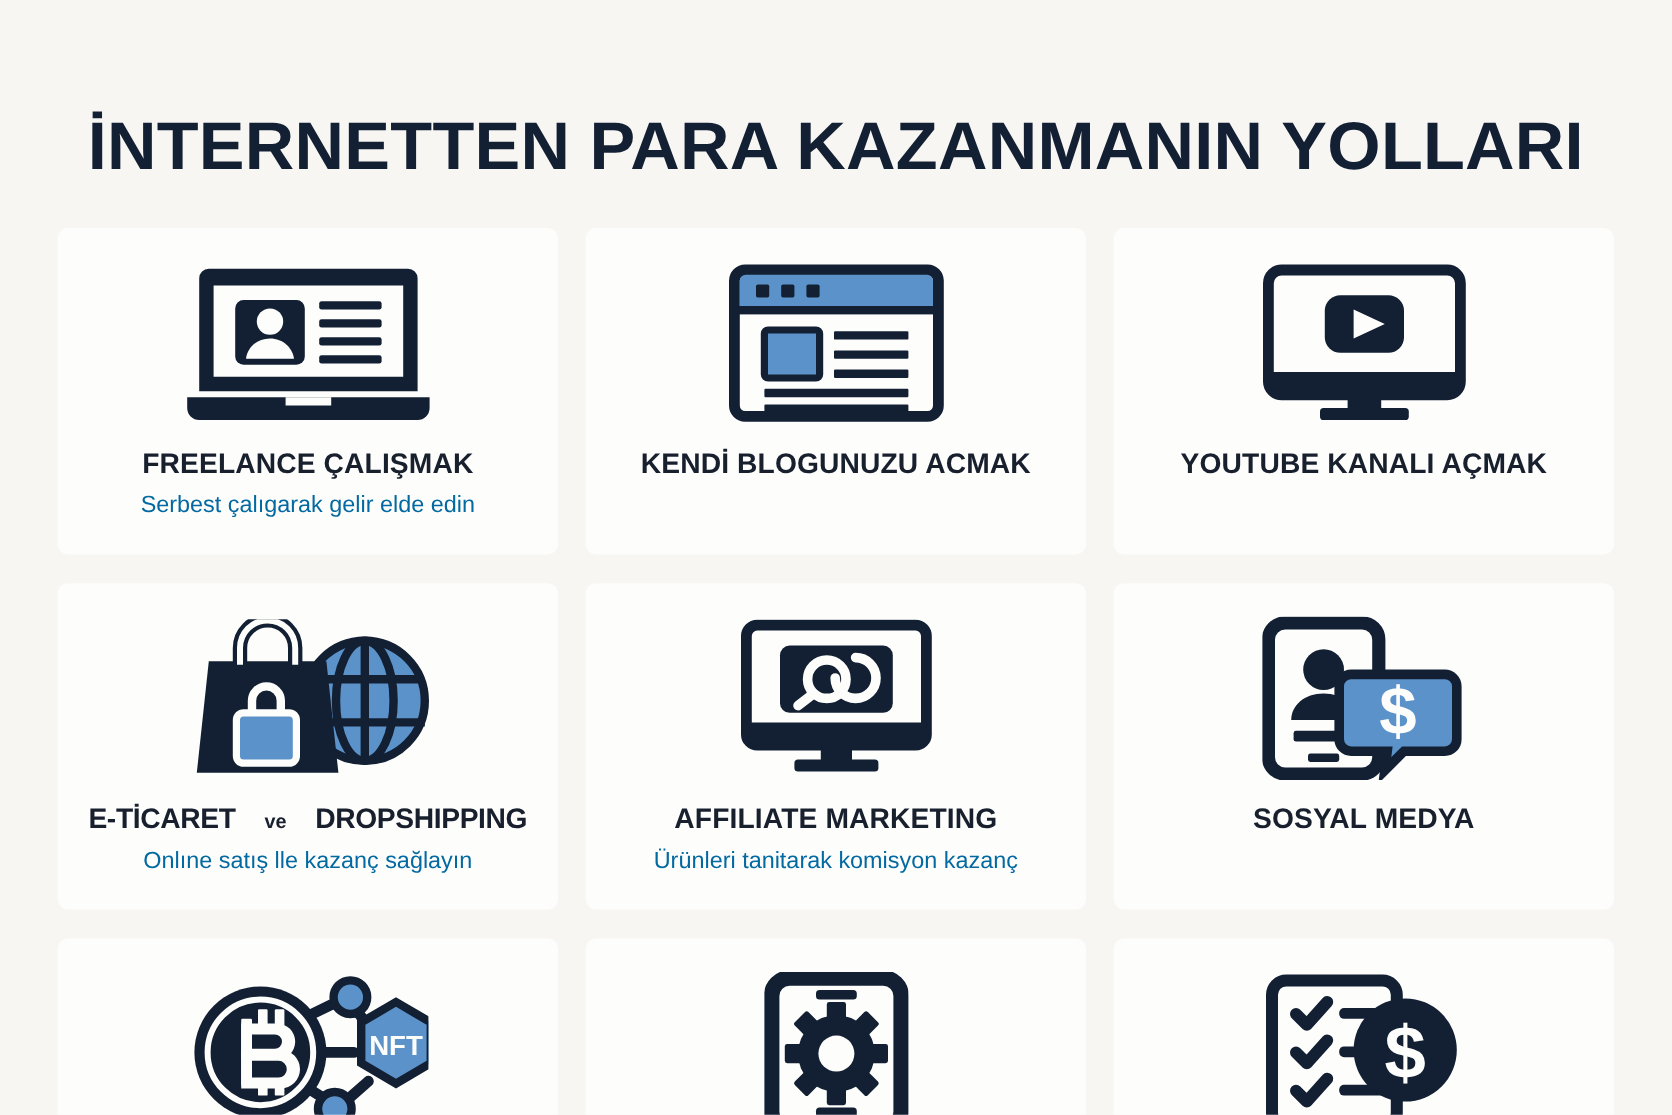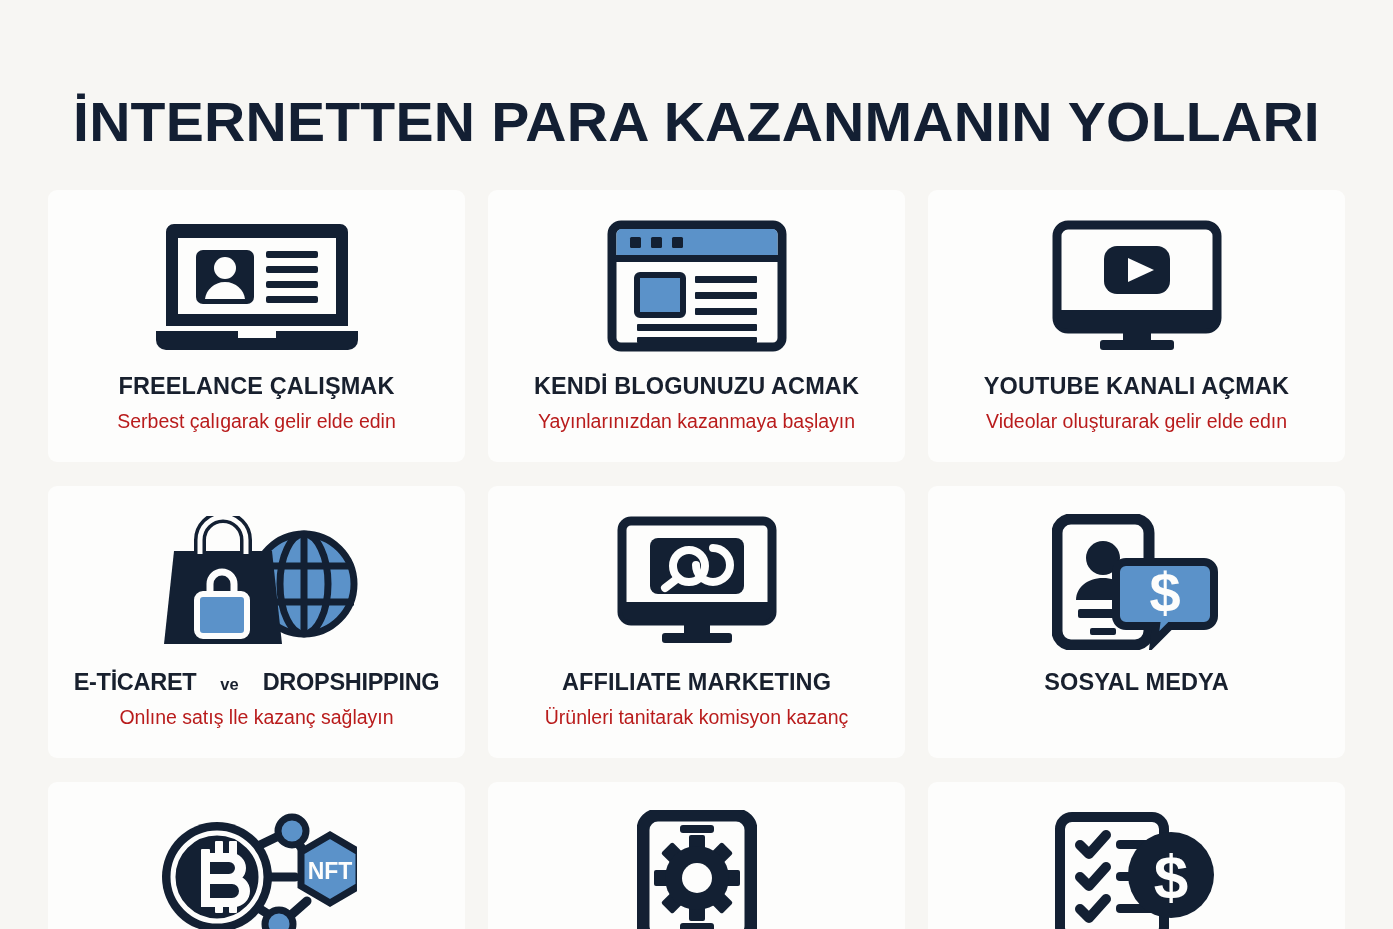--- a/index.html
+++ b/index.html
@@ -76,21 +76,21 @@
     white-space: nowrap;
   }
   .card-title .small {
     font-size: 16.5px;
     font-weight: 700;
     text-transform: lowercase;
     letter-spacing: 0;
   }
 
   .card-sub {
-    color: #b91c1c;
+    color: #0369a1;
     font-size: 19.5px;
     font-weight: 400;
     margin-top: 10px;
     white-space: nowrap;
   }
 
   
   .card-title.tight { letter-spacing: -0.3px; }
 </style>
 </head>
@@ -138,36 +138,34 @@
           <g fill="#132033">
             <rect x="88" y="56" width="62" height="7" rx="1"></rect>
             <rect x="88" y="72" width="62" height="7" rx="1"></rect>
             <rect x="88" y="88" width="62" height="7" rx="1"></rect>
             <rect x="30" y="104" width="120" height="7" rx="1"></rect>
             <rect x="30" y="117" width="120" height="6" rx="1"></rect>
           </g>
         </svg>
       </div>
       <div class="card-title">KENDİ BLOGUNUZU ACMAK</div>
-      <div class="card-sub">Yayınlarınızdan kazanmaya başlayın</div>
     </div>
 
     <div class="card">
       <div class="icon-wrap">
         <svg width="170" height="132" viewBox="0 0 170 132">
           <rect x="5" y="5" width="160" height="104" rx="11" fill="#fdfdfc" stroke="#132033" stroke-width="9"></rect>
           <path d="M5 90h160v8a11 11 0 0 1-11 11H16A11 11 0 0 1 5 98z" fill="#132033"></path>
           <rect x="71" y="109" width="28" height="14" fill="#132033"></rect>
           <rect x="48" y="120" width="74" height="10" rx="3" fill="#132033"></rect>
           <rect x="52" y="26" width="66" height="48" rx="13" fill="#132033"></rect>
           <path d="M76 38l26 12-26 12z" fill="#fdfdfc"></path>
         </svg>
       </div>
       <div class="card-title">YOUTUBE KANALI AÇMAK</div>
-      <div class="card-sub">Videolar oluşturarak gelir elde edın</div>
     </div>
 
     <div class="card">
       <div class="icon-wrap">
         <svg width="205" height="132" viewBox="0 0 205 132">
 
           <g transform="translate(98,16)">
             <circle cx="52" cy="52" r="50" fill="#5b92c9" stroke="#132033" stroke-width="7"></circle>
             <ellipse cx="52" cy="52" rx="24" ry="50" fill="none" stroke="#132033" stroke-width="7"></ellipse>
             <line x1="4" y1="34" x2="100" y2="34" stroke="#132033" stroke-width="7"></line>

